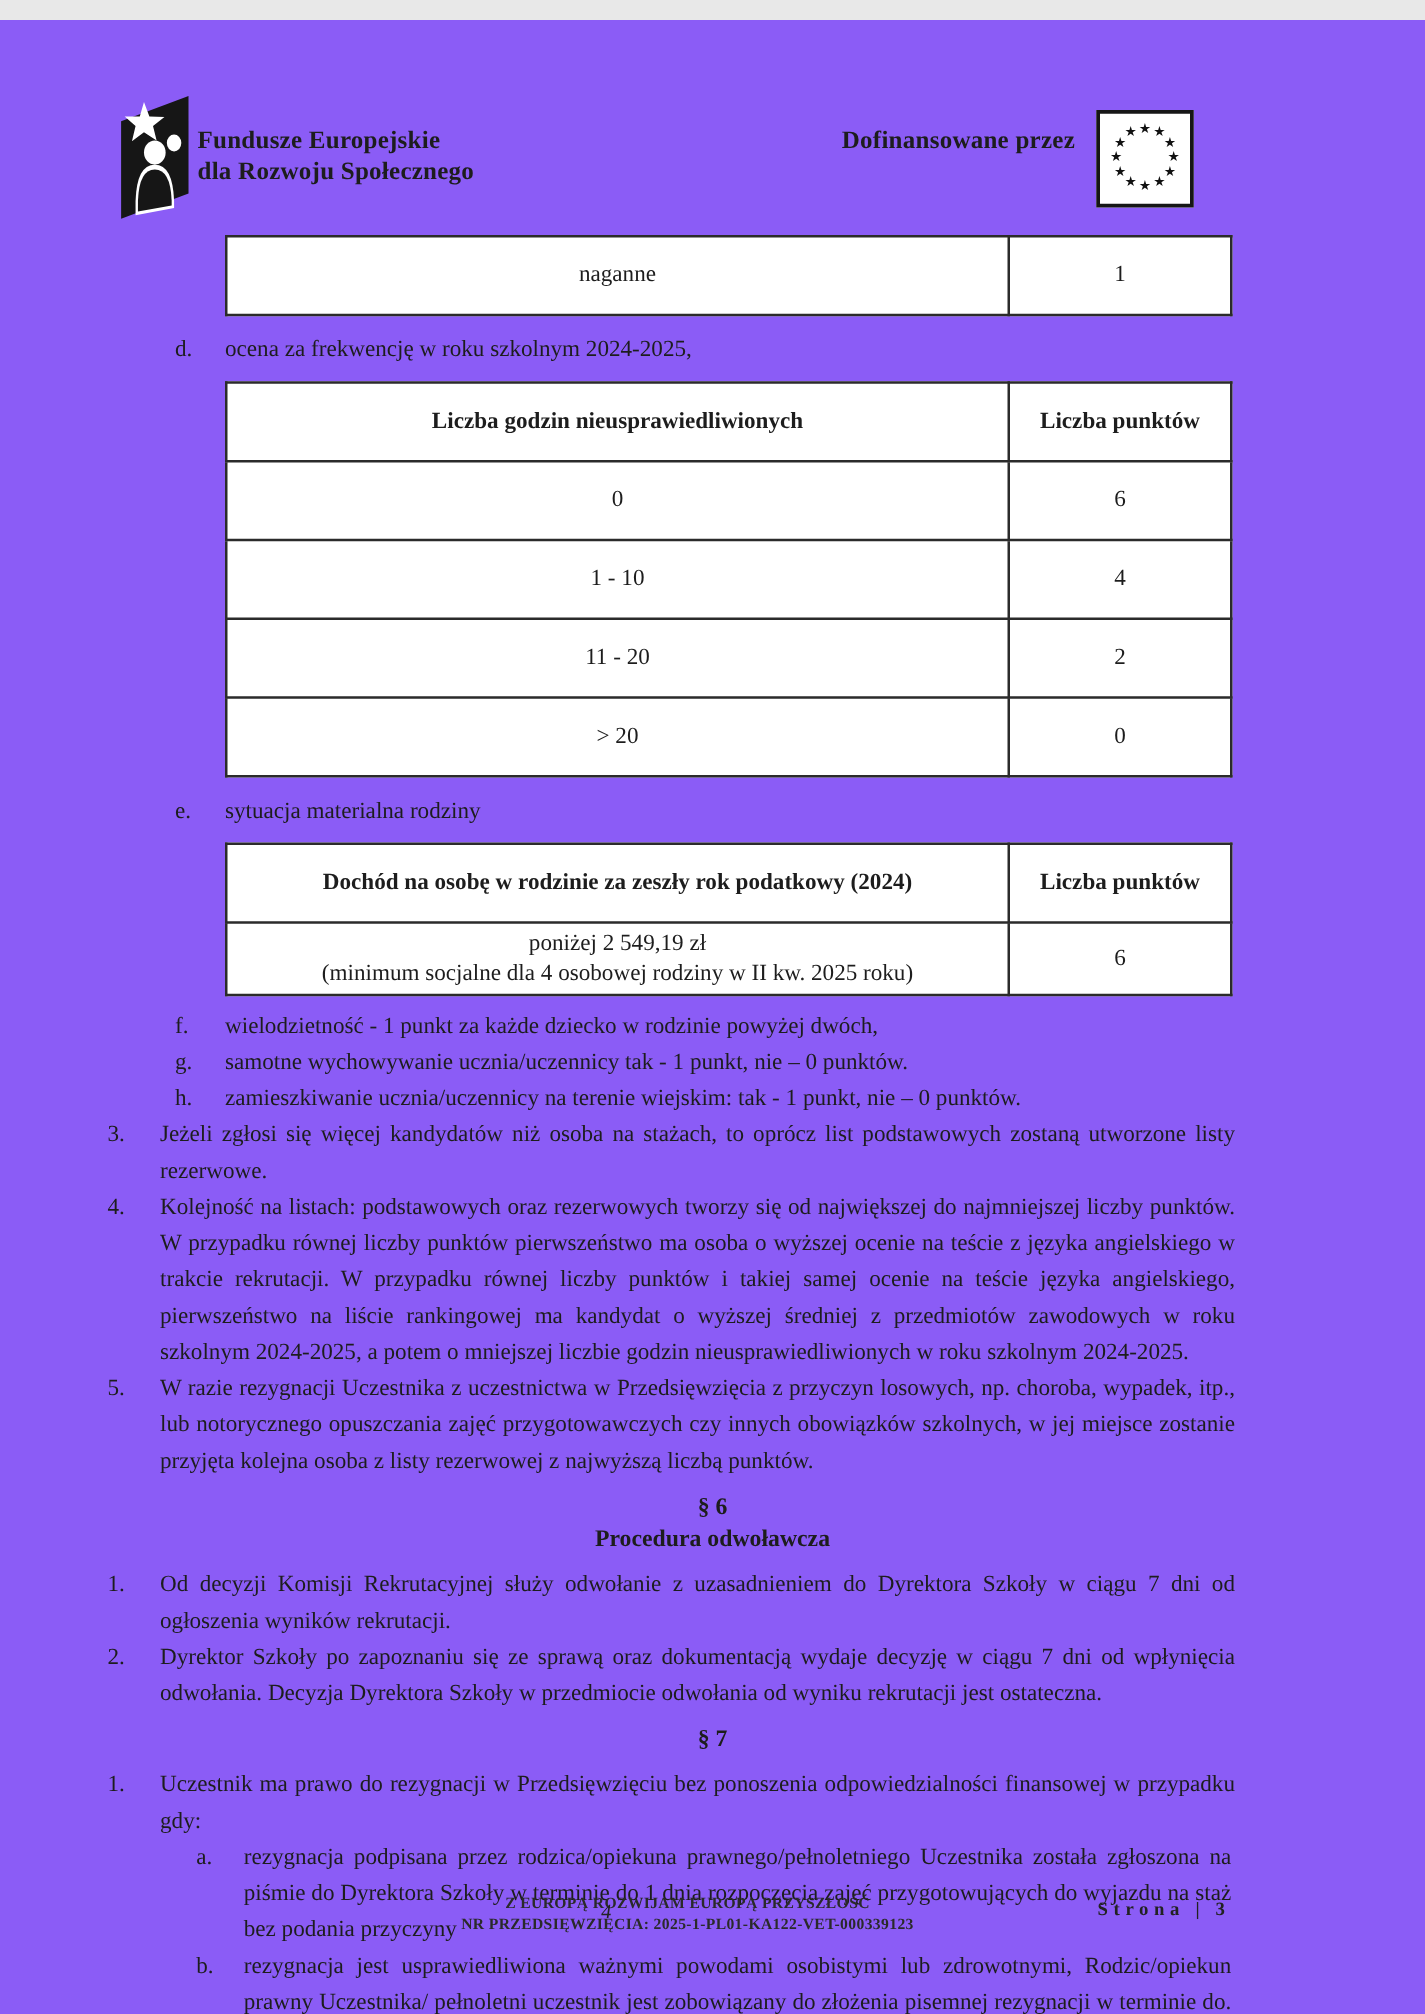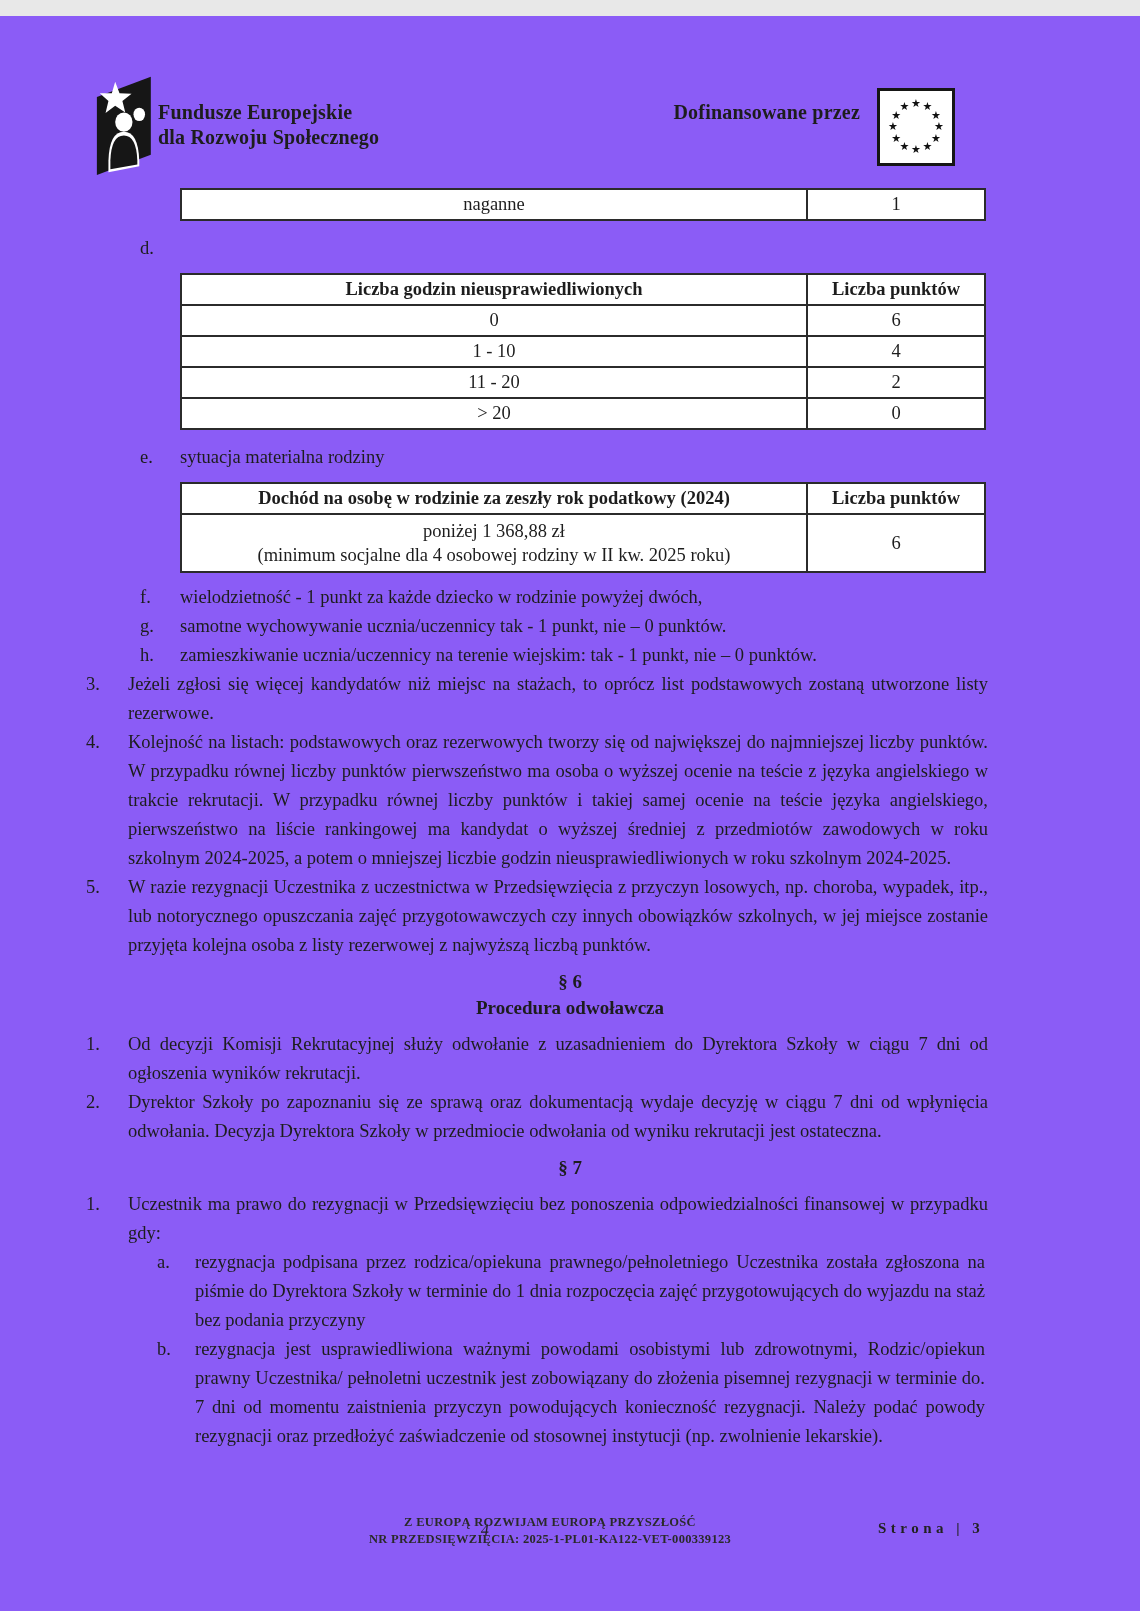--- a/index.html
+++ b/index.html
@@ -14,21 +14,21 @@
   }
   
   .fe-logo{position:absolute;left:88px;top:56px;width:64px;height:104px;}
   .fe-text{position:absolute;left:158px;top:84px;font-size:20px;font-weight:700;line-height:25px;letter-spacing:.2px;}
   .eu-text{position:absolute;left:520px;top:84px;width:340px;text-align:right;font-size:20px;font-weight:700;line-height:25px;letter-spacing:.2px;}
   .eu-flag{position:absolute;left:877px;top:72px;width:72px;height:72px;border:3px solid #161616;background:#fff;}
   .eu-star{position:absolute;left:calc(50% - 6px);top:calc(50% - 8px);font-size:11px;color:#111;line-height:14px;width:12px;text-align:center;}
   
   .content{position:absolute;left:0;top:172px;width:1140px;font-size:18.5px;line-height:29px;}
   table{border-collapse:collapse;width:806px;margin-left:180px;background:#fff;}
-  td,th{border:2px solid #2b2b2b;text-align:center;padding:0 8px;font-size:18.5px;}
+  td,th{border:2px solid #2b2b2b;text-align:center;padding:16px 8px;font-size:18.5px;}
   th{font-weight:700;height:28px;}
   td{height:26px;}
   .col-points{width:160px;}
   .two-line td{line-height:24px;padding:4px 8px;}
   
   .ll{display:flex;margin-left:140px;width:880px;}
   .ll .mk{flex:0 0 40px;}
   
   .ln{display:flex;margin-left:86px;width:902px;}
   .ln .mk{flex:0 0 42px;}
@@ -92,20 +92,21 @@
         <td>naganne</td>
         <td class="col-points">1</td>
       </tr>
     </tbody>
       </table>
 
     <div class="gap-m"></div>
 
     <div class="ll">
       <span class="mk">d.</span>
+      <span>ocena za frekwencję w roku szkolnym 2024-2025,</span>
     </div>
 
     <div class="gap-s"></div>
 
     <table>
       <tbody>
           <tr>
         <th>Liczba godzin nieusprawiedliwionych</th>
         <th class="col-points">Liczba punktów</th>
       </tr>
@@ -138,21 +139,21 @@
     <div class="gap-s"></div>
 
     <table class="two-line">
       <tbody>
           <tr>
         <th>Dochód na osobę w rodzinie za zeszły rok podatkowy (2024)</th>
         <th class="col-points">Liczba punktów</th>
       </tr>
       <tr>
         <td>
-          <div>poniżej 1 368,88 zł</div>
+          <div>poniżej 2 549,19 zł</div>
           <div>(minimum socjalne dla 4 osobowej rodziny w II kw. 2025 roku)</div>
         </td>
         <td>6</td>
       </tr>
     </tbody>
       </table>
 
     <div class="gap-s"></div>
 
     <div class="ll">
@@ -163,21 +164,21 @@
       <span class="mk">g.</span>
       <span>samotne wychowywanie ucznia/uczennicy tak - 1 punkt, nie – 0 punktów.</span>
     </div>
     <div class="ll">
       <span class="mk">h.</span>
       <span>zamieszkiwanie ucznia/uczennicy na terenie wiejskim: tak - 1 punkt, nie – 0 punktów.</span>
     </div>
 
     <div class="ln">
       <span class="mk">3.</span>
-      <span class="tx">Jeżeli zgłosi się więcej kandydatów niż miejsc na stażach, to oprócz list podstawowych zostaną utworzone listy rezerwowe.</span>
+      <span class="tx">Jeżeli zgłosi się więcej kandydatów niż osoba na stażach, to oprócz list podstawowych zostaną utworzone listy rezerwowe.</span>
     </div>
     <div class="ln">
       <span class="mk">4.</span>
       <span class="tx">Kolejność na listach: podstawowych oraz rezerwowych tworzy się od największej do najmniejszej liczby punktów. W przypadku równej liczby punktów pierwszeństwo ma osoba o wyższej ocenie na teście z języka angielskiego w trakcie rekrutacji. W przypadku równej liczby punktów i takiej samej ocenie na teście języka angielskiego, pierwszeństwo na liście rankingowej ma kandydat o wyższej średniej z przedmiotów zawodowych w roku szkolnym 2024-2025, a potem o mniejszej liczbie godzin nieusprawiedliwionych w roku szkolnym 2024-2025.</span>
     </div>
     <div class="ln">
       <span class="mk">5.</span>
       <span class="tx">W razie rezygnacji Uczestnika z uczestnictwa w Przedsięwzięcia z przyczyn losowych, np. choroba, wypadek, itp., lub notorycznego opuszczania zajęć przygotowawczych czy innych obowiązków szkolnych, w jej miejsce zostanie przyjęta kolejna osoba z listy rezerwowej z najwyższą liczbą punktów.</span>
     </div>
 

